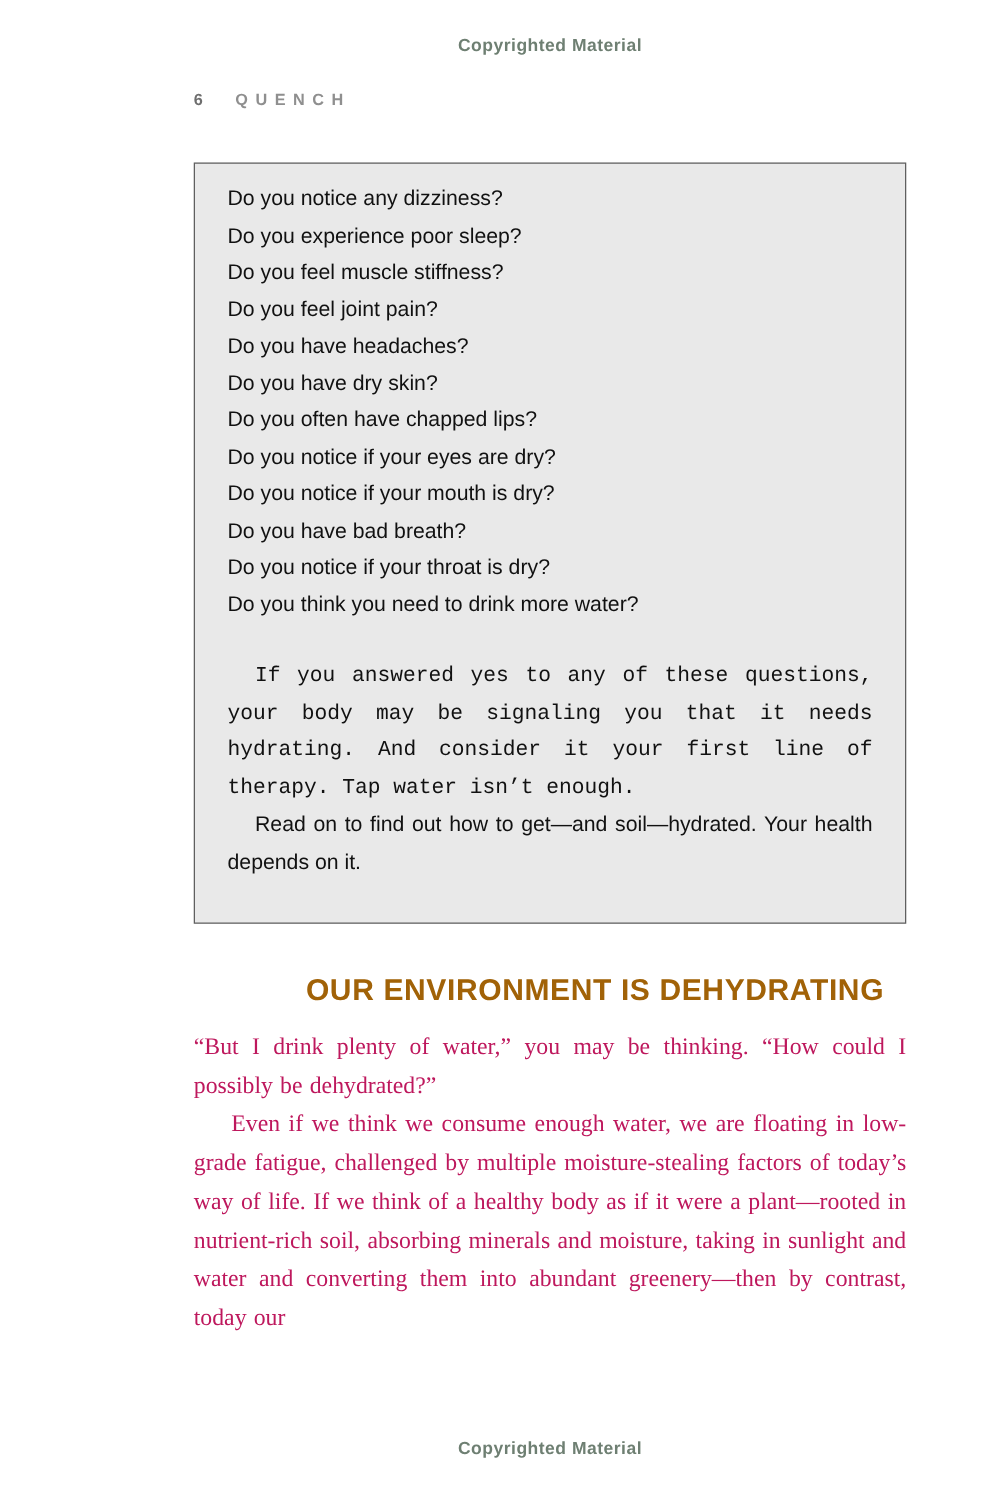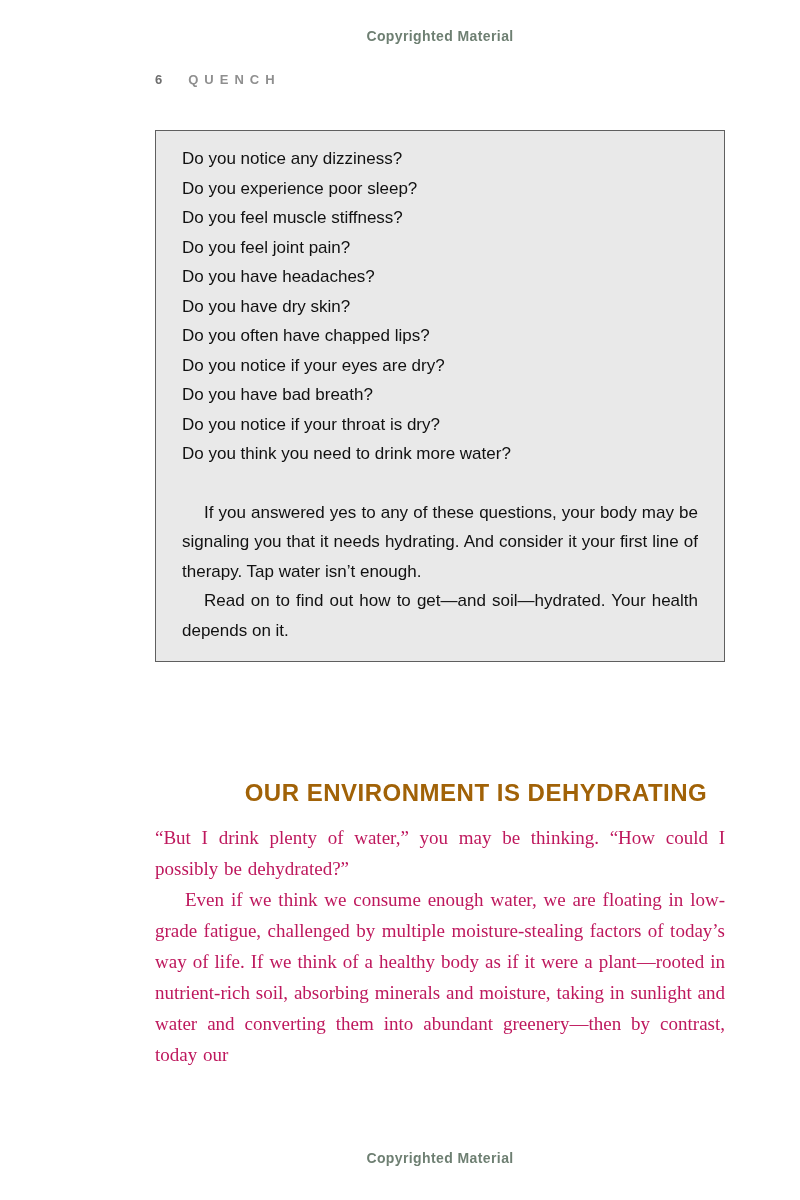--- a/index.html
+++ b/index.html
@@ -51,36 +51,37 @@
   }
 
   .quiz-box {
     position: absolute;
     top: 130px;
     left: 115px;
     width: 570px;
     box-sizing: border-box;
     background: #e9e9e9;
     border: 1px solid #5f5f5f;
-    padding: 13px 26px 16px 26px;
+    padding: 13px 26px 34px 26px;
     font-family: "Liberation Sans", sans-serif;
     font-size: 17px;
     color: #111111;
   }
   .quiz-box .q {
     line-height: 29.5px;
   }
   .quiz-box .box-para {
     margin: 0;
     line-height: 29.5px;
     text-align: justify;
   }
   .quiz-box .box-para.first {
     margin-top: 29px;
     text-indent: 22px;
+    font-family: Liberation Mono, monospace;
   }
   .quiz-box .box-para.indent {
     text-indent: 22px;
   }
 
   .section-heading {
     position: absolute;
     top: 779px;
     left: 0;
     width: 100%;
@@ -126,20 +127,21 @@
 
   <div class="quiz-box">
     <div class="q">Do you notice any dizziness?</div>
     <div class="q">Do you experience poor sleep?</div>
     <div class="q">Do you feel muscle stiffness?</div>
     <div class="q">Do you feel joint pain?</div>
     <div class="q">Do you have headaches?</div>
     <div class="q">Do you have dry skin?</div>
     <div class="q">Do you often have chapped lips?</div>
     <div class="q">Do you notice if your eyes are dry?</div>
+    <div class="q">Do you notice if your mouth is dry?</div>
     <div class="q">Do you have bad breath?</div>
     <div class="q">Do you notice if your throat is dry?</div>
     <div class="q">Do you think you need to drink more water?</div>
 
     <p class="box-para first">If you answered yes to any of these questions, your body may be signaling you that it needs hydrating. And consider it your first line of therapy. Tap water isn’t enough.</p>
     <p class="box-para indent">Read on to find out how to get—and soil—hydrated. Your health depends on it.</p>
   </div>
 
   <h2 class="section-heading">OUR ENVIRONMENT IS DEHYDRATING</h2>
 

